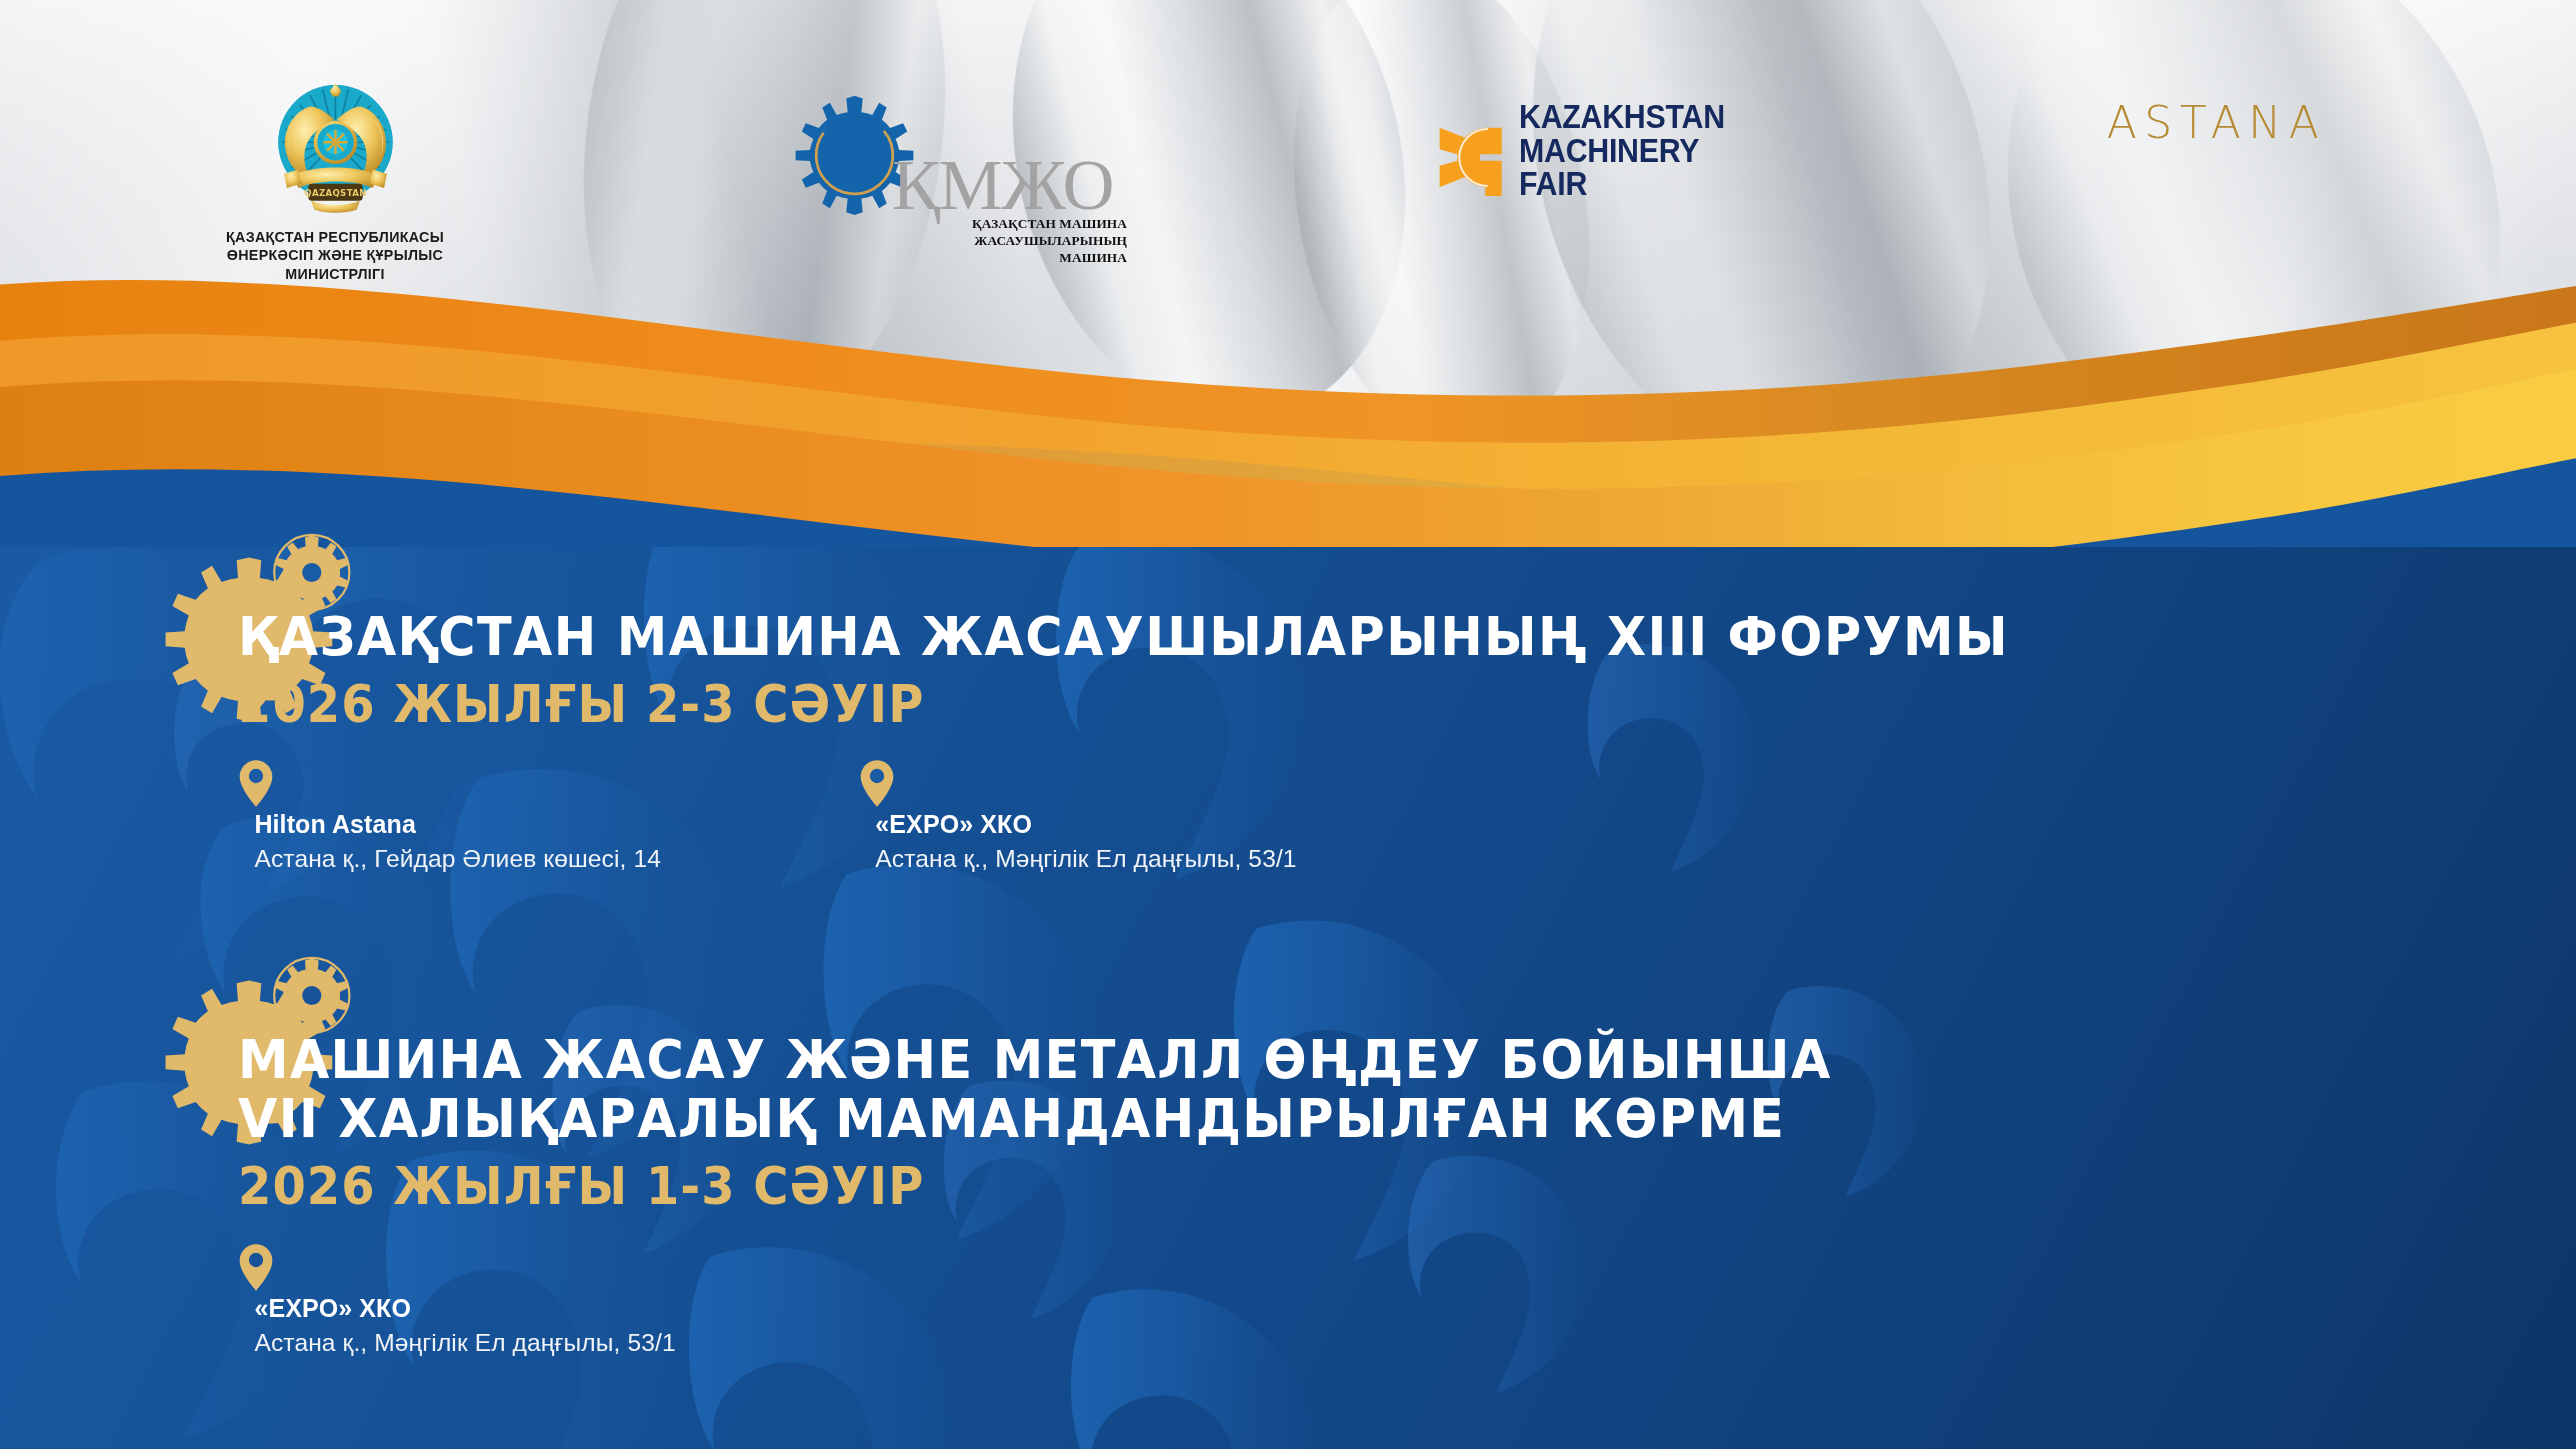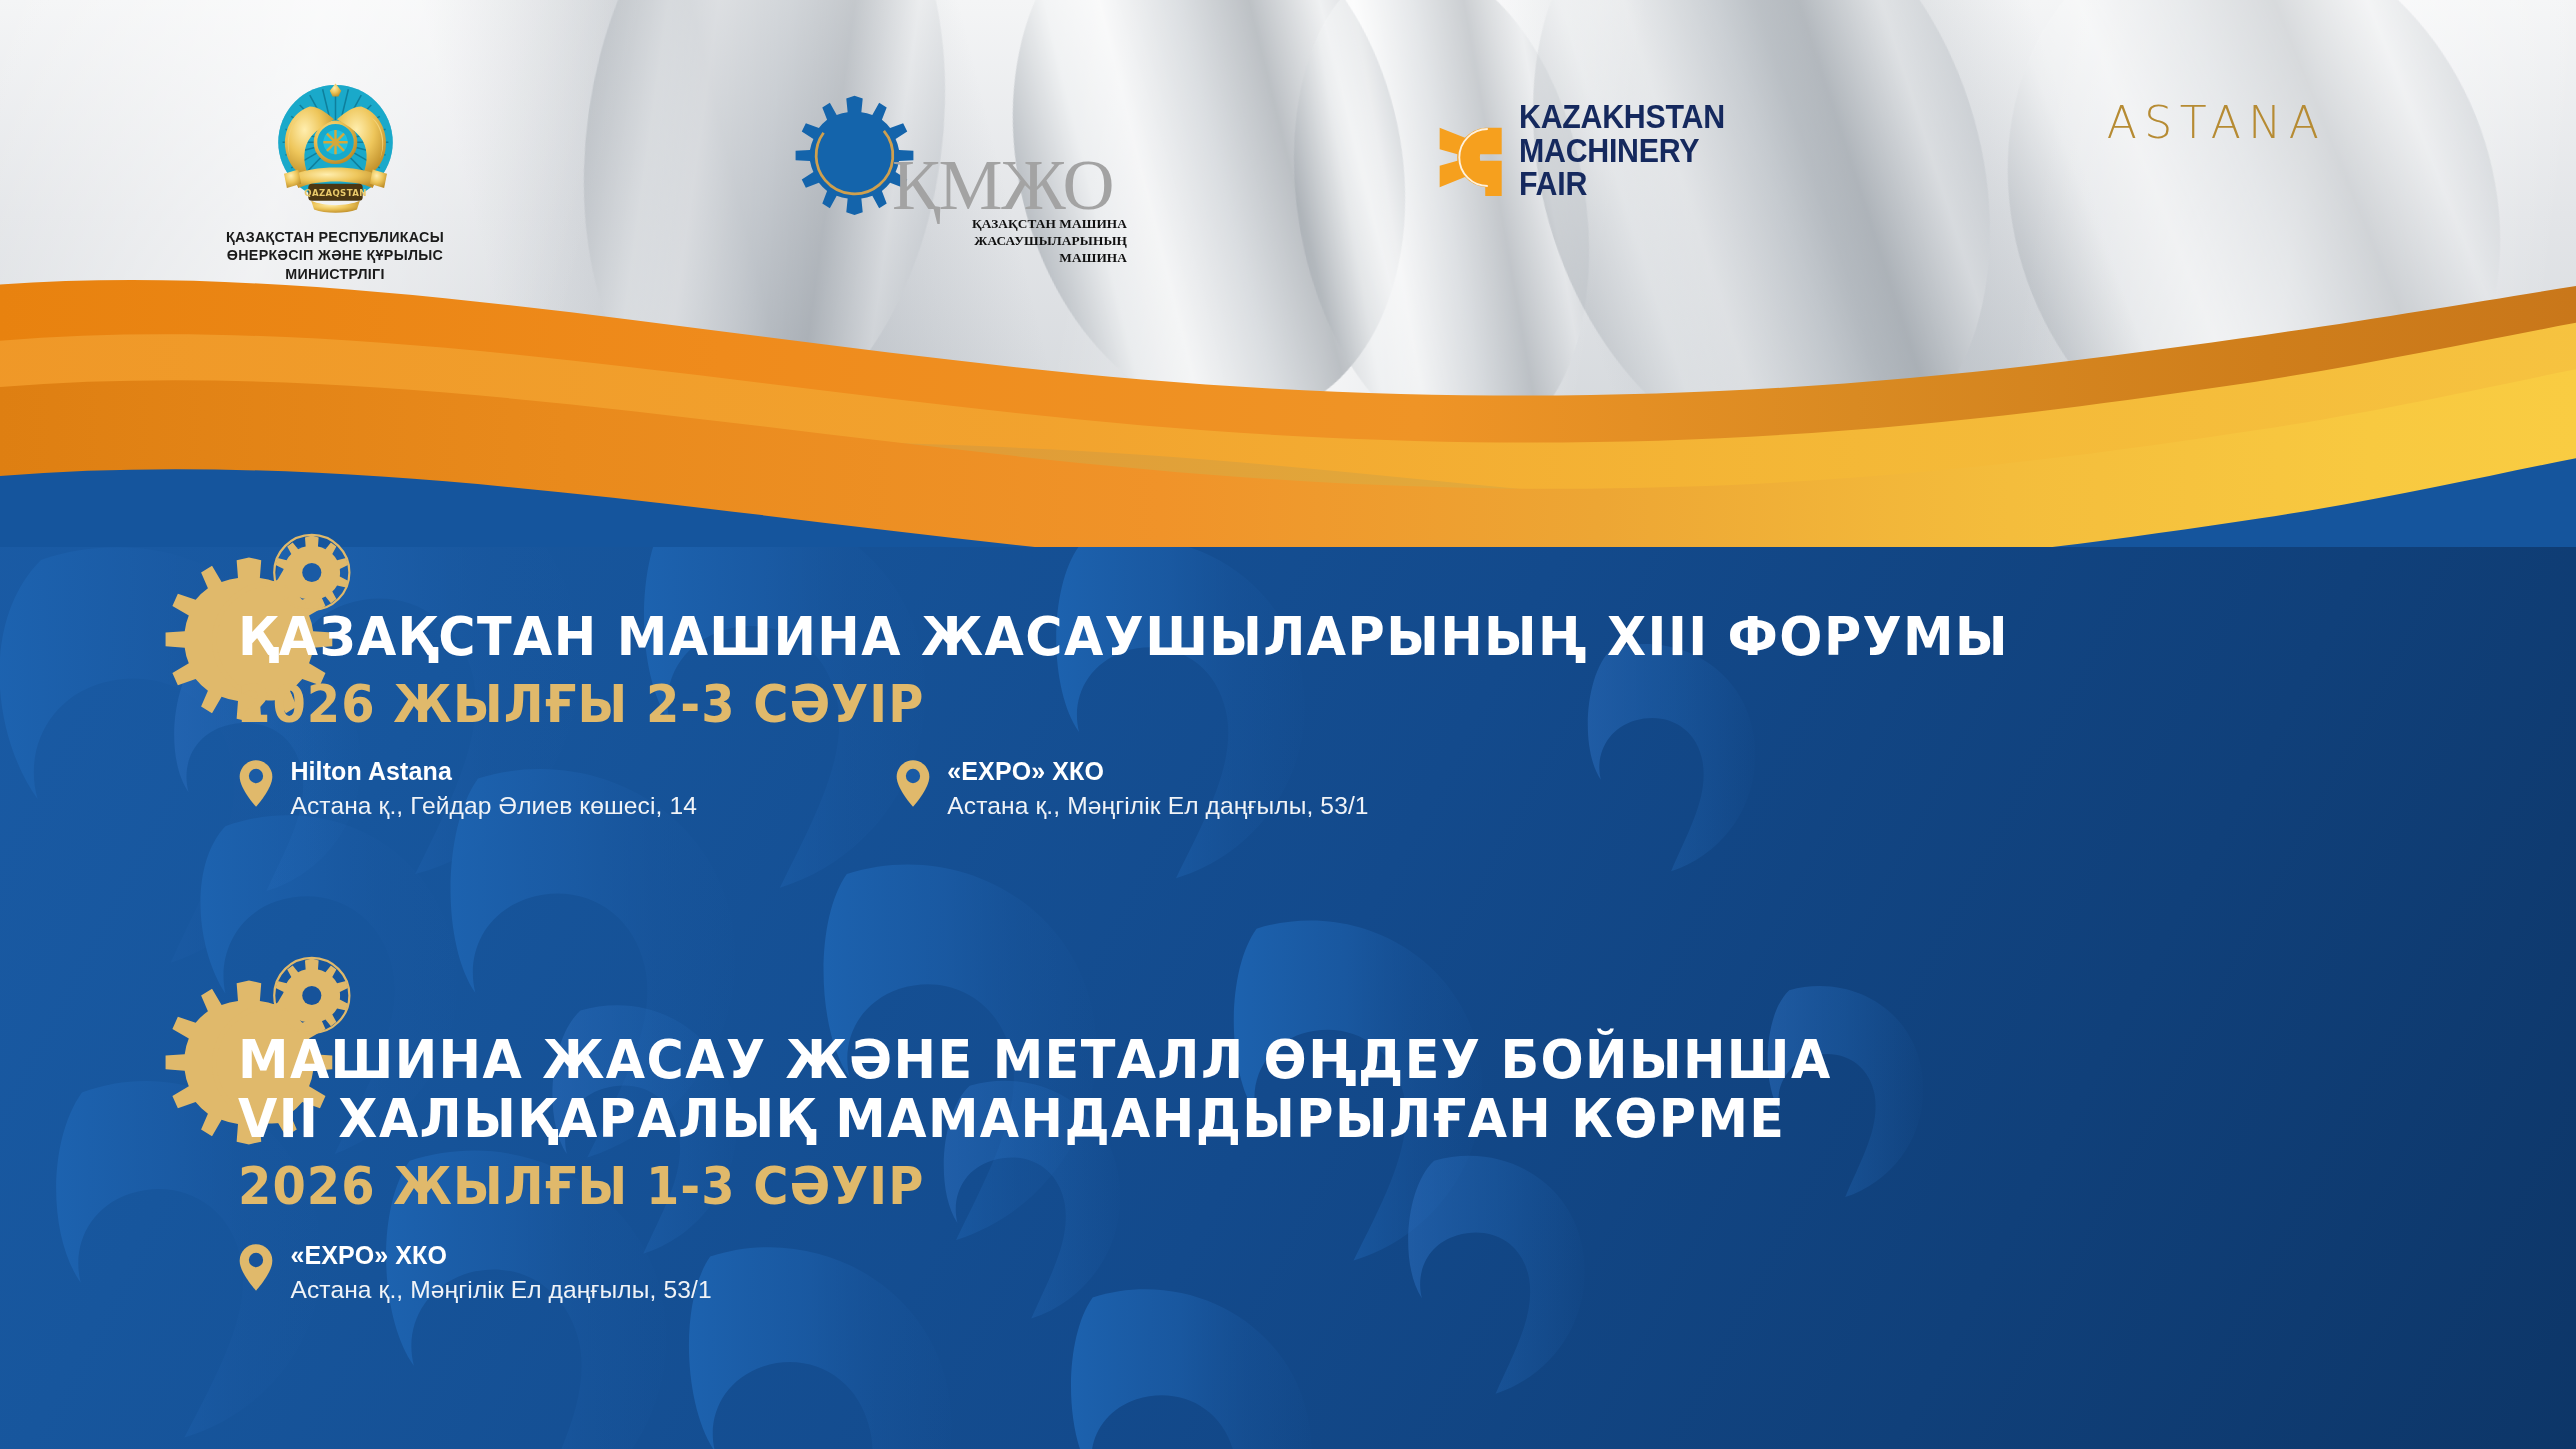--- a/index.html
+++ b/index.html
@@ -134,21 +134,21 @@
     letter-spacing:1.1px;
     color:#e0b96b;
     transform:scaleX(.94);
     transform-origin:left top;
     white-space:nowrap;
   }
   .blk1 .date-line { margin-left:82px; margin-top:8.2px; }
   .blk2 .date-line { margin-left:82px; margin-top:8.2px; }
 
   .venues { display:flex; margin-left:82px; margin-top:23px; }
-  .venue { display:flex; align-items:flex-start; }
+  .venue { display:flex; align-items:flex-start;flex-direction:column; }
   .venue + .venue { margin-left:198px; }
   .pin { flex:0 0 auto; margin-top:2.7px; }
   .venue-text { margin-left:16.4px; }
   .venue-name {
     font-size:25px; font-weight:bold; color:#ffffff;
     letter-spacing:0.1px; line-height:1.16; white-space:nowrap;
   }
   .venue-addr {
     font-size:24.6px; font-weight:400; color:#f0f3f7;
     letter-spacing:0.1px; line-height:1.30; margin-top:4.1px; white-space:nowrap;

